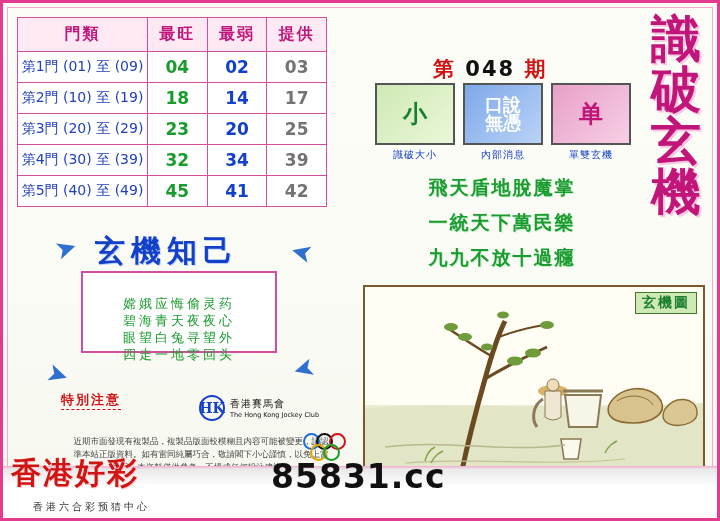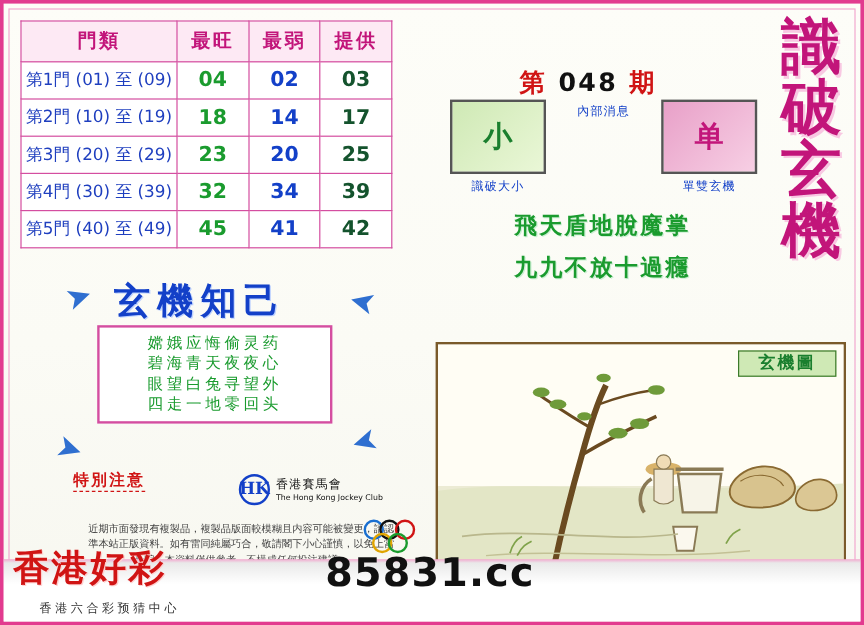--- a/index.html
+++ b/index.html
@@ -54,21 +54,21 @@
     letter-spacing: 0px;
     width: 140px;
   }
   td.num-cell {
     font-size: 17px;
     font-weight: bold;
     color: #1a9b2e;
     width: 63px;
   }
   td.num-cell.c2 { color: #1340c8; }
-  td.num-cell.c3 { color: #14532d; }
+  td.num-cell.c3 { color: #737373; }
 
   
   #title-hk {
     position: absolute; left: 364px; top: 14px;
     font-size: 30px; font-weight: bold;
     color: #1a9b2e;
     letter-spacing: 3px;
     font-family: "DejaVu Sans", sans-serif;
     text-shadow: 1px 1px 0 #b9f3c4;
     white-space: nowrap;
@@ -145,21 +145,21 @@
     color: #1340c8;
     letter-spacing: 6px;
     font-family: "DejaVu Serif", serif;
     text-shadow: 1px 1px 0 #bfd3ff;
   }
   #poem-box {
     position: absolute; left: 78px; top: 268px;
     width: 196px; height: 82px;
     border: 2px solid #d44ea0;
     background: #fff;
-    padding-top: 5px;
+    padding-top: 22px;
   }
   #poem-box .pline {
     text-align: center;
     font-size: 13px;
     color: #1a9b2e;
     letter-spacing: 3px;
     line-height: 17px;
     font-family: "DejaVu Serif", serif;
   }
   .bird {
@@ -212,21 +212,21 @@
     border: 2px solid #7a5a2a;
     background: linear-gradient(180deg,#ffffff 0%,#fdf6e6 55%,#f3e7cc 100%);
     overflow: hidden;
   }
   #pic-tag {
     position: absolute; right: 6px; top: 5px;
     background: #cfe9b5;
     border: 1px solid #3c7a2a;
     color: #1a7f2e;
     font-size: 14px; font-weight: bold;
-    padding: 1px 16px;
+    padding: 1px 6px;
     letter-spacing: 2px;
     font-family: "DejaVu Serif", serif;
   }
 
   
   #footer-band {
     position: absolute; left: 0; bottom: 0; width: 720px; height: 52px;
     background: linear-gradient(180deg,#f2a9cf 0%, #e9e9e9 6%, #ffffff 40%, #ffffff 100%);
   }
   #footer-left {
@@ -312,30 +312,37 @@
     <div>玄</div>
     <div>機</div>
   </div>
 
   <div id="boxes">
     <div class="box-item">
       <div class="box-art box-a">小</div>
       <div class="box-cap">識破大小</div>
     </div>
     <div class="box-item">
+      <div class="box-art box-b">
+        <span>
+          <span class="two">口說</span>
+          <span class="two">無憑</span>
+        </span>
+      </div>
       <div class="box-cap">內部消息</div>
     </div>
     <div class="box-item">
       <div class="box-art box-c">单</div>
       <div class="box-cap">單雙玄機</div>
     </div>
   </div>
 
   <div id="poem-right">
     <div class="line">飛天盾地脫魔掌</div>
+    <div class="line">一統天下萬民樂</div>
     <div class="line">九九不放十過癮</div>
   </div>
 
   <div id="xuanji-title">玄機知己</div>
 
   <span class="bird" id="bird1">➤</span>
   <span class="bird" id="bird2">➤</span>
   <span class="bird" id="bird3">➤</span>
   <span class="bird" id="bird4">➤</span>
 

